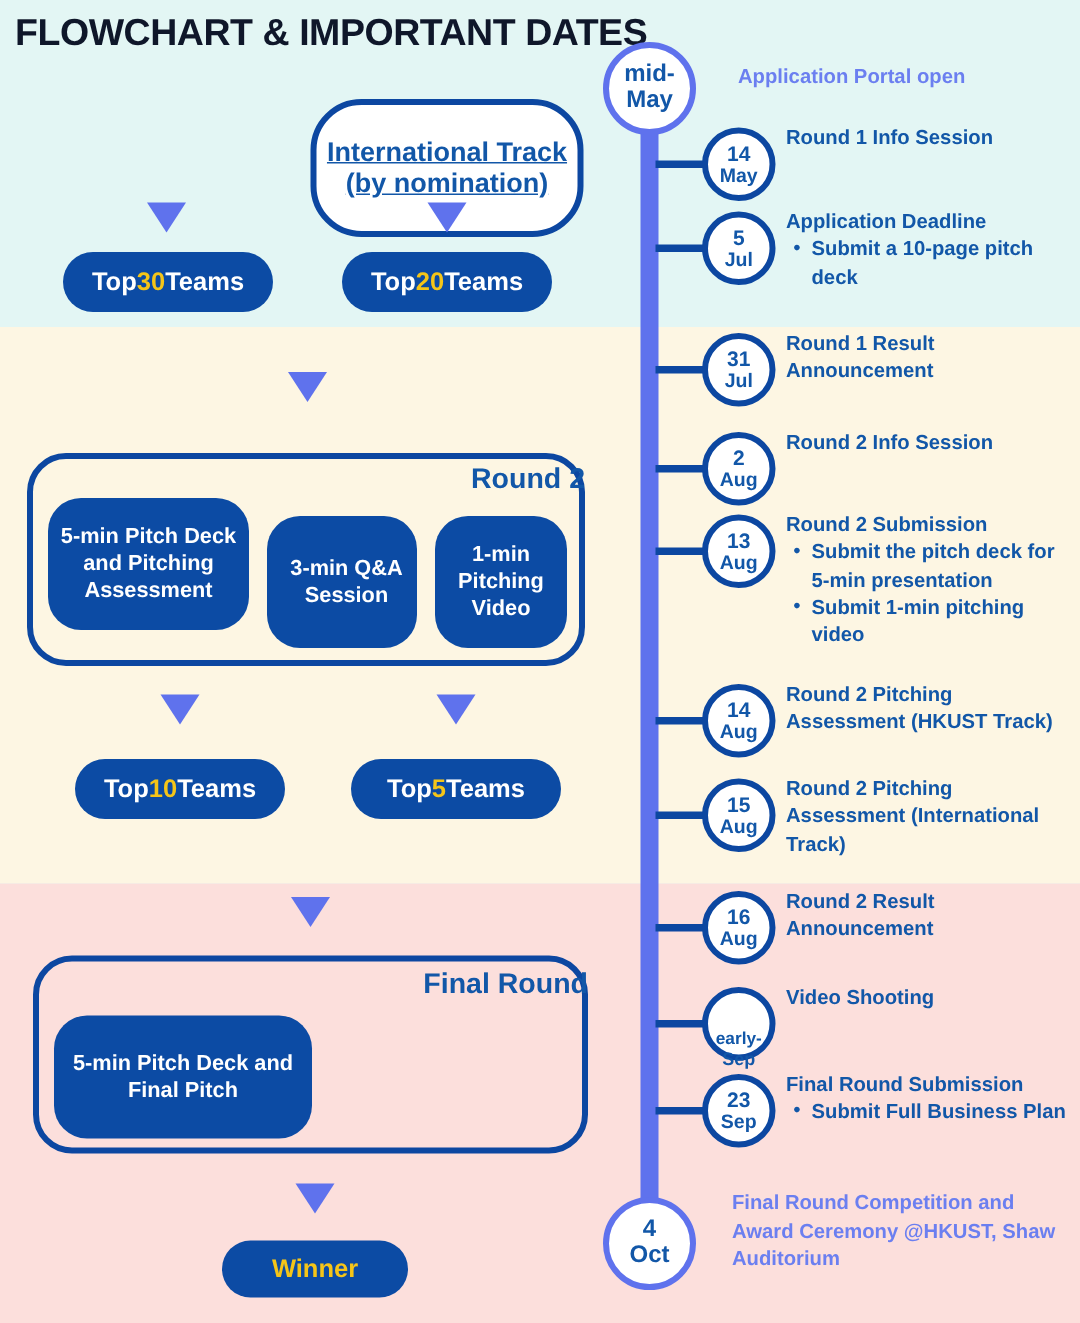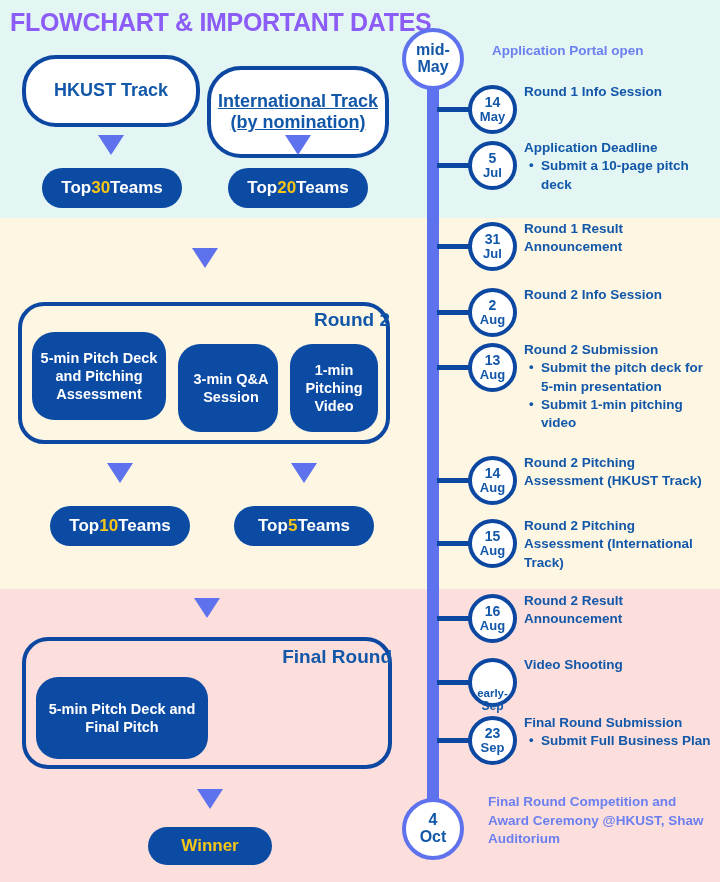--- a/index.html
+++ b/index.html
@@ -28,21 +28,21 @@
   .band-cream { top: 218px; height: 371px; background: #fdf6e3; }
   .band-pink  { top: 589px; height: 293px; background: #fcdfdc; }
 
   
   .page-title {
     position: absolute;
     left: 10px;
     top: 8px;
     font-size: 25px;
     font-weight: bold;
-    color: #8b5cf6;
+    color: #0f172a;
     letter-spacing: -0.3px;
     white-space: nowrap;
   }
 
   
   .flow {
     position: absolute;
     left: 0;
     top: 0;
     width: 410px;
@@ -252,23 +252,20 @@
 <div class="poster">
 
   <div class="band band-mint"></div>
   <div class="band band-cream"></div>
   <div class="band band-pink"></div>
 
   <div class="page-title">FLOWCHART &amp; IMPORTANT DATES</div>
 
   <div class="flow">
 
-    <div class="track-box track-hkust">
-      <span>HKUST Track</span>
-    </div>
 
     <div class="track-box track-intl">
       <span>
         <span>International Track</span><br>
         <span>(by nomination)</span>
       </span>
     </div>
 
     <div class="tri" style="left:98px; top:135px;"></div>
     <div class="tri" style="left:285px; top:135px;"></div>

